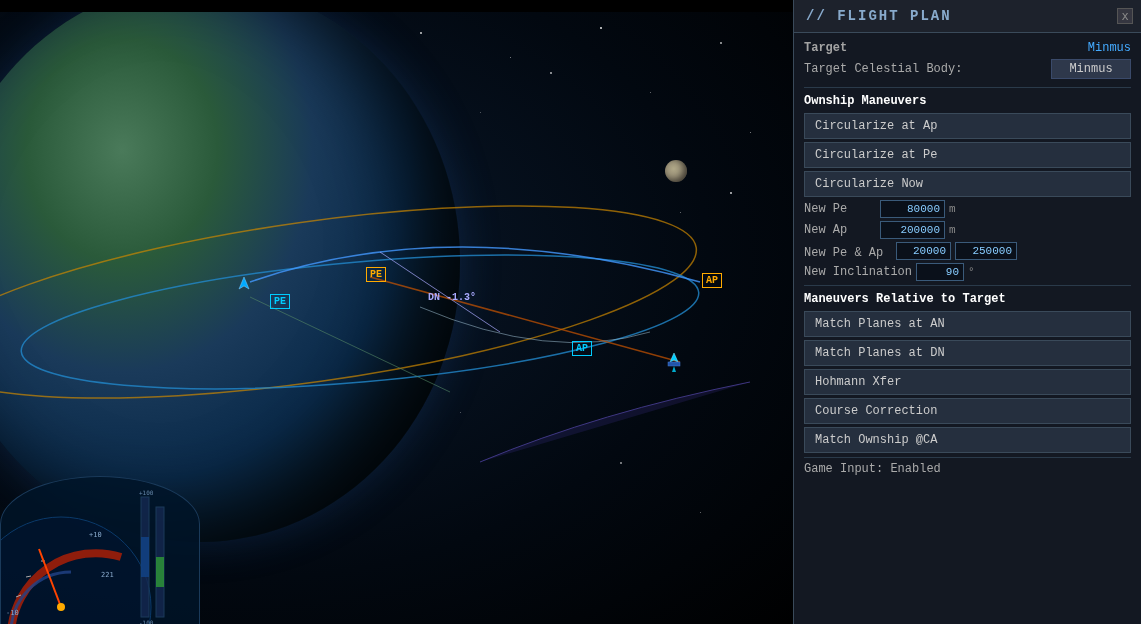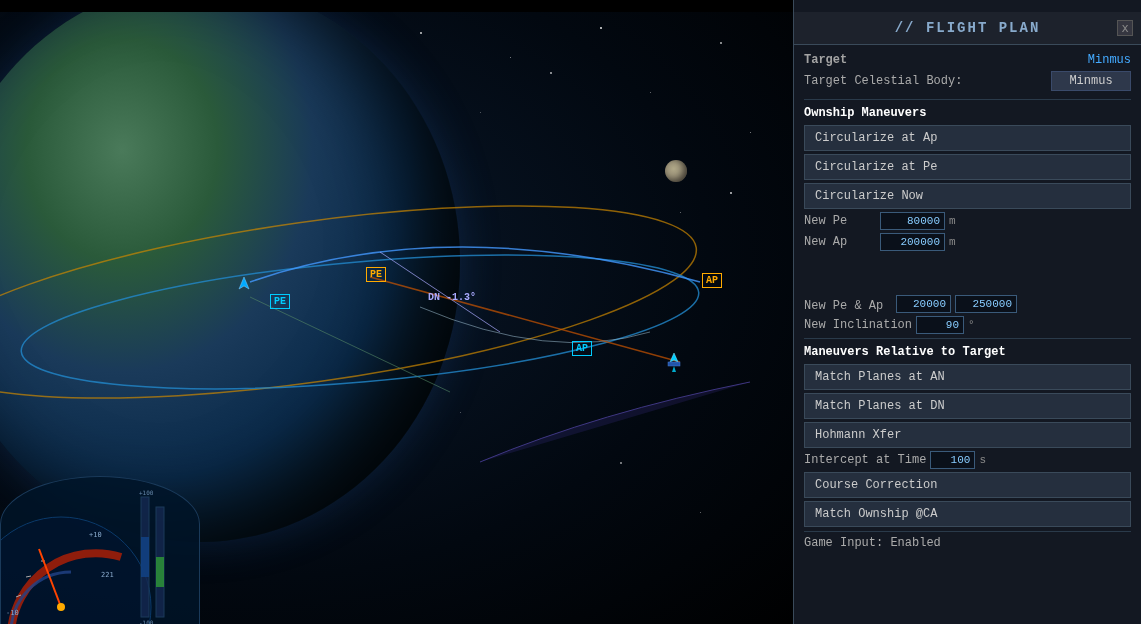--- a/index.html
+++ b/index.html
@@ -116,27 +116,25 @@
       border-left: 1px solid #3a4a5a;
       display: flex;
       flex-direction: column;
       color: #ccc;
       font-family: 'Courier New', monospace;
       font-size: 12px;
     }
 
     .panel-header {
       display: flex;
-      justify-content: center;
       align-items: center;
       padding: 8px 12px;
       background: rgba(30, 35, 45, 0.95);
       border-bottom: 1px solid #3a4a5a;
       position: relative;
-      margin-top: 12px;
     }
 
     .panel-title {
       color: #88aacc;
       font-size: 14px;
       font-weight: bold;
       letter-spacing: 2px;
     }
 
     .close-btn {
@@ -429,21 +427,21 @@
 
     <div class="input-row">
       <span class="input-label">New Ap</span>
       <input class="num-input" type="text" value="200000" style="">
       <span class="unit-label">m</span>
     </div>
 
     <div class="double-input-row">
       <span class="input-label">New Pe &amp; Ap</span>
       <input class="num-input" type="text" style="width: 55px;" value="20000">
-      <input class="num-input" type="text" style="width: 62px; margin-top: 41px;" value="250000">
+      <input class="num-input" type="text" style="width: 62px;" value="250000">
     </div>
 
     <div class="input-row">
       <span class="input-label">New Inclination</span>
       <input class="num-input" type="text" style="width: 48px;" value="90">
       <span class="unit-label">°</span>
     </div>
 
     <hr class="divider">
 
@@ -452,25 +450,20 @@
     <button class="maneuver-btn">
       <span>Match Planes at AN</span>
     </button>
     <button class="maneuver-btn">
       <span>Match Planes at DN</span>
     </button>
     <button class="maneuver-btn">
       <span>Hohmann Xfer</span>
     </button>
 
-    <div class="input-row">
-      <span class="input-label" style="min-width:106px;">Intercept at Time</span>
-      <input class="num-input" type="text" style="width: 45px;" value="100">
-      <span class="unit-label">s</span>
-    </div>
 
     <button class="maneuver-btn">
       <span>Course Correction</span>
     </button>
     <button class="maneuver-btn">
       <span>Match Ownship @CA</span>
     </button>
 
     <hr class="divider">
 

